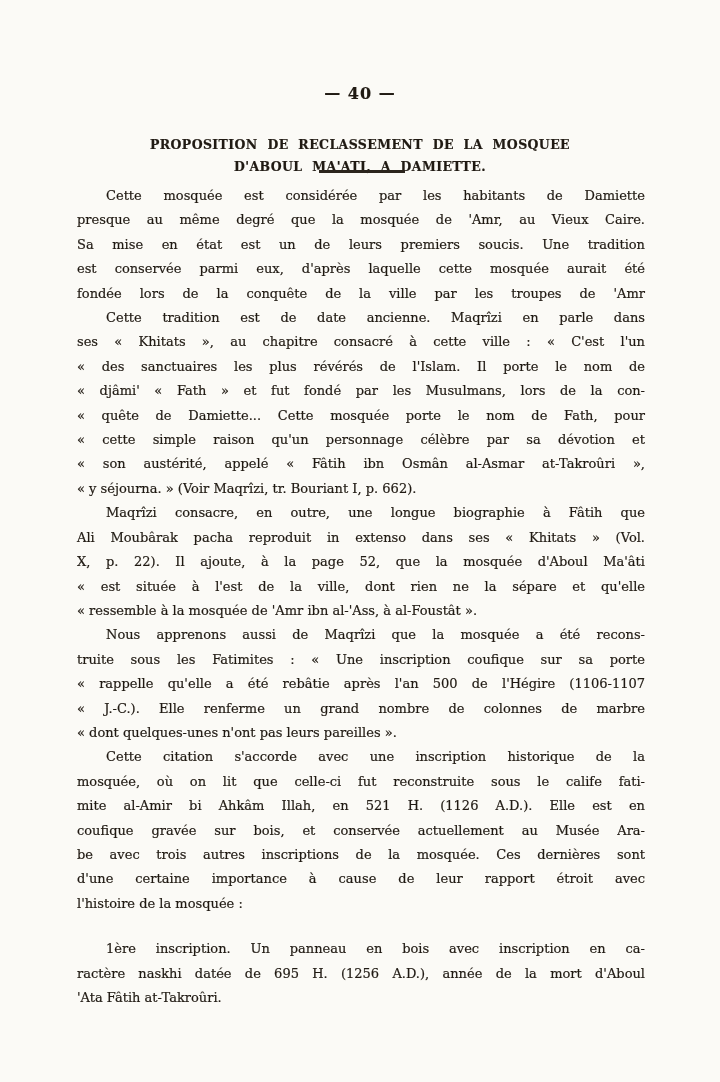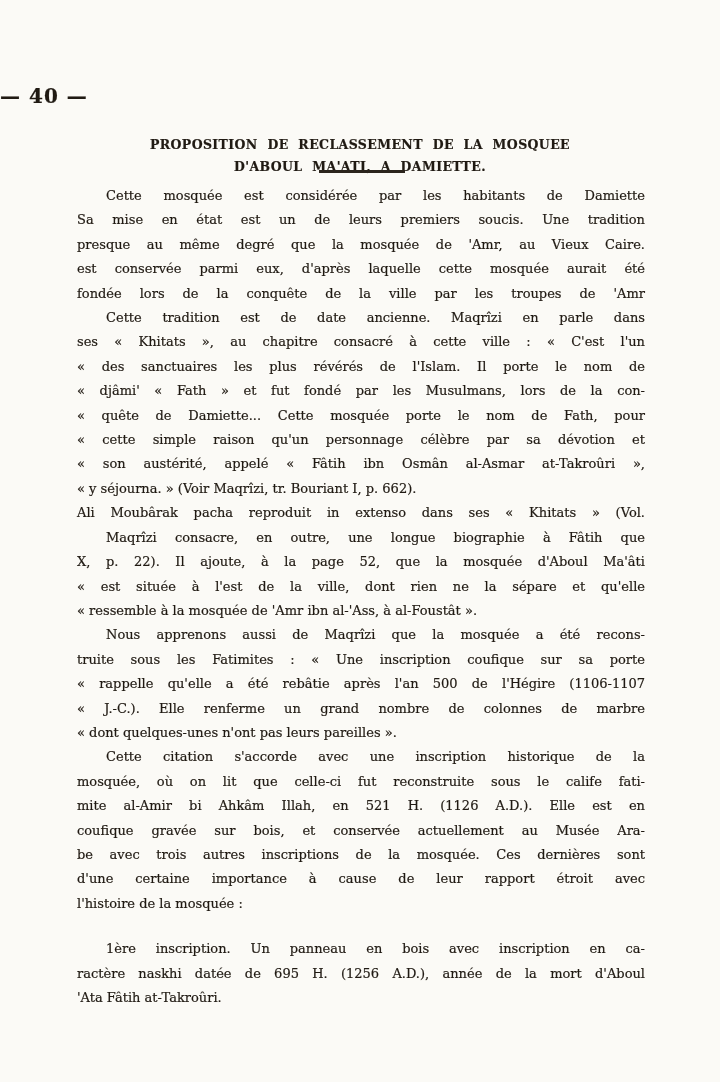--- a/index.html
+++ b/index.html
@@ -15,23 +15,23 @@
     font-family: "DejaVu Serif", serif;
     color: #201a13;
     overflow: hidden;
     -webkit-text-stroke: 0.2px currentColor;
   }
   .page-number {
     position: absolute;
     top: 84px;
     left: 0;
     right: 0;
-    text-align: left;
+    text-align: center;
     font-weight: bold;
-    font-size: 20px;
+    font-size: 16px;
     letter-spacing: 1px;
   }
   .heading {
     position: absolute;
     top: 134px;
     left: 0;
     right: 0;
     text-align: center;
     font-weight: bold;
     font-size: 12.5px;
@@ -73,38 +73,38 @@
   <div class="heading">
     <div>PROPOSITION DE RECLASSEMENT DE LA MOSQUEE</div>
     <div>D'ABOUL MA'ATI, A DAMIETTE.</div>
   </div>
 
   <div class="rule"></div>
 
   <div class="body-text">
       <div class="para">
         <div class="line para-first">Cette mosquée est considérée par les habitants de Damiette</div>
+        <div class="line">presque au même degré que la mosquée de 'Amr, au Vieux Caire.</div>
         <div class="line">Sa mise en état est un de leurs premiers soucis. Une tradition</div>
-        <div class="line">presque au même degré que la mosquée de 'Amr, au Vieux Caire.</div>
         <div class="line">est conservée parmi eux, d'après laquelle cette mosquée aurait été</div>
         <div class="line">fondée lors de la conquête de la ville par les troupes de 'Amr</div>
       </div>
       <div class="para">
         <div class="line para-first">Cette tradition est de date ancienne. Maqrîzi en parle dans</div>
         <div class="line">ses « Khitats », au chapitre consacré à cette ville : « C'est l'un</div>
         <div class="line">« des sanctuaires les plus révérés de l'Islam. Il porte le nom de</div>
         <div class="line">« djâmi' « Fath » et fut fondé par les Musulmans, lors de la con-</div>
         <div class="line">« quête de Damiette... Cette mosquée porte le nom de Fath, pour</div>
         <div class="line">« cette simple raison qu'un personnage célèbre par sa dévotion et</div>
         <div class="line">« son austérité, appelé « Fâtih ibn Osmân al-Asmar at-Takroûri »,</div>
         <div class="line para-last">« y séjourna. » (Voir Maqrîzi, tr. Bouriant I, p. 662).</div>
       </div>
       <div class="para">
+        <div class="line para-first">Maqrîzi consacre, en outre, une longue biographie à Fâtih que</div>
         <div class="line">Ali Moubârak pacha reproduit in extenso dans ses « Khitats » (Vol.</div>
-        <div class="line para-first">Maqrîzi consacre, en outre, une longue biographie à Fâtih que</div>
         <div class="line">X, p. 22). Il ajoute, à la page 52, que la mosquée d'Aboul Ma'âti</div>
         <div class="line">« est située à l'est de la ville, dont rien ne la sépare et qu'elle</div>
         <div class="line para-last">« ressemble à la mosquée de 'Amr ibn al-'Ass, à al-Foustât ».</div>
       </div>
       <div class="para">
         <div class="line para-first">Nous apprenons aussi de Maqrîzi que la mosquée a été recons-</div>
         <div class="line">truite sous les Fatimites : « Une inscription coufique sur sa porte</div>
         <div class="line">« rappelle qu'elle a été rebâtie après l'an 500 de l'Hégire (1106-1107</div>
         <div class="line">« J.-C.). Elle renferme un grand nombre de colonnes de marbre</div>
         <div class="line para-last">« dont quelques-unes n'ont pas leurs pareilles ».</div>

